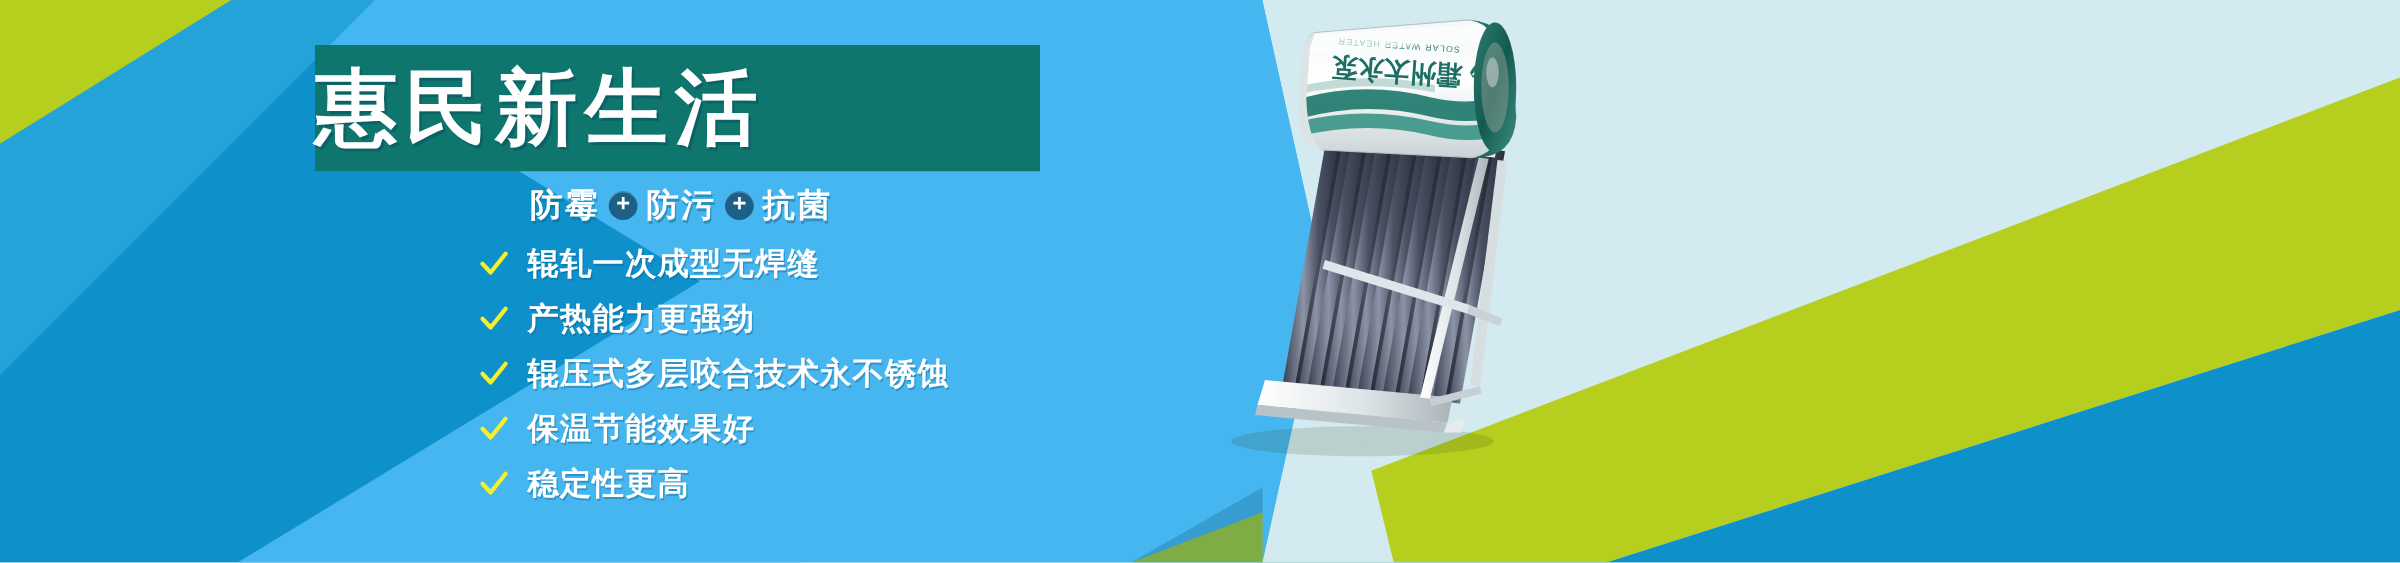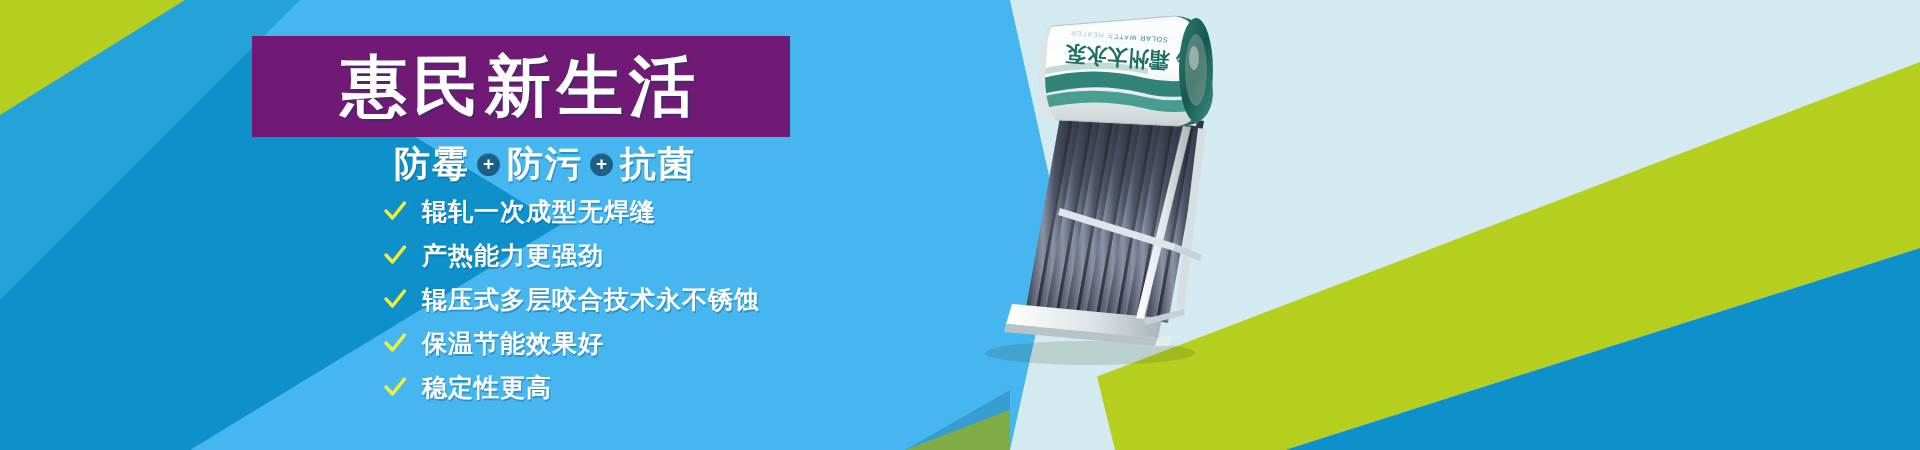--- a/index.html
+++ b/index.html
@@ -9,44 +9,44 @@
     background:#45b6f0;
   }
   .banner{position:relative;width:1920px;height:450px;overflow:hidden;background:#d2eaf0;}
 
   
   .bg{position:absolute;inset:0;overflow:hidden;}
   .bg svg{display:block;width:1920px;height:450px;}
 
   
   .title-box{
-    position:absolute;left:252px;top:36px;width:538px;height:101px;
-    background:#701a75;
-    display:flex;align-items:center;justify-content:center;
+    position:absolute;left:252px;top:36px;width:580px;height:101px;
+    background:#0f766e;
+    display:flex;align-items:center;justify-content:flex-start;
     box-sizing:border-box;
   }
   .title-text{
     color:#ffffff;
     font-size:66px;
     font-weight:bold;
     letter-spacing:6px;
     line-height:1;
     white-space:nowrap;
     text-shadow:2px 2px 0 rgba(10,60,85,.35);
     transform:translateY(-1px);
   }
 
   
   .subtitle{
     position:absolute;left:380px;top:140px;width:330px;height:48px;
     display:flex;align-items:center;justify-content:center;gap:7px;
     white-space:nowrap;
   }
   .subtitle-word{
-    color:#ffffff;font-size:36px;font-weight:bold;letter-spacing:2px;
+    color:#ffffff;font-size:26px;font-weight:bold;letter-spacing:2px;
     text-shadow:1px 2px 0 rgba(18,95,135,.45);
     line-height:1;
   }
   .plus-badge{
     width:23px;height:23px;border-radius:50%;
     background:#1c5f87;
     display:inline-flex;align-items:center;justify-content:center;
     color:#ffffff;font-size:19px;font-weight:bold;line-height:1;
     flex:0 0 auto;
     box-shadow:0 1px 0 rgba(255,255,255,.25) inset;

